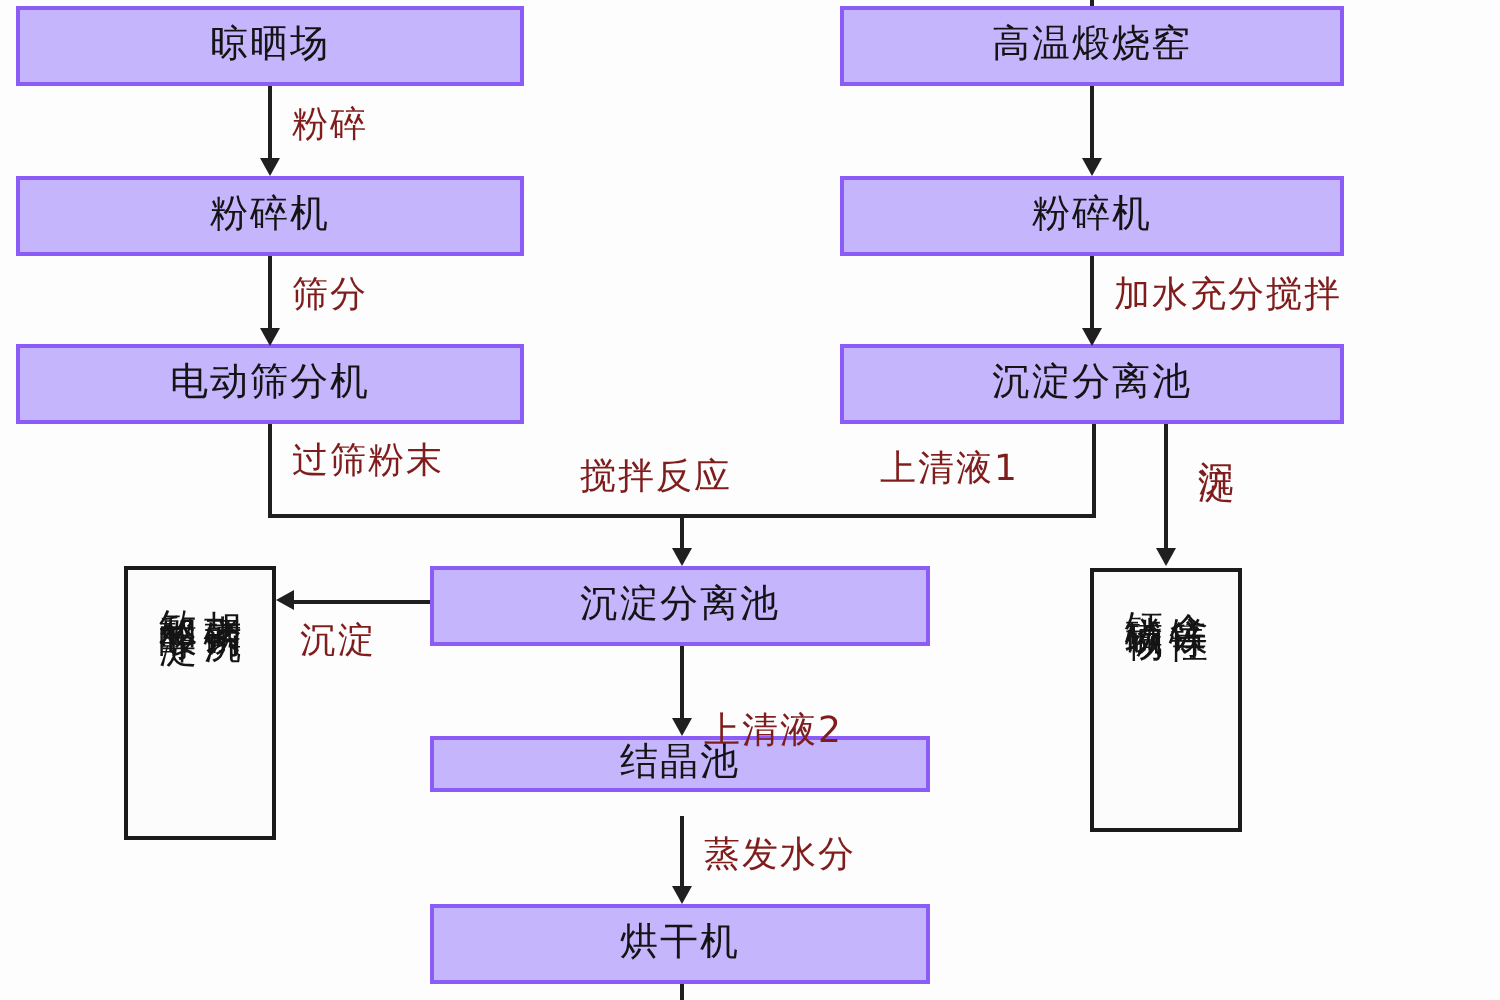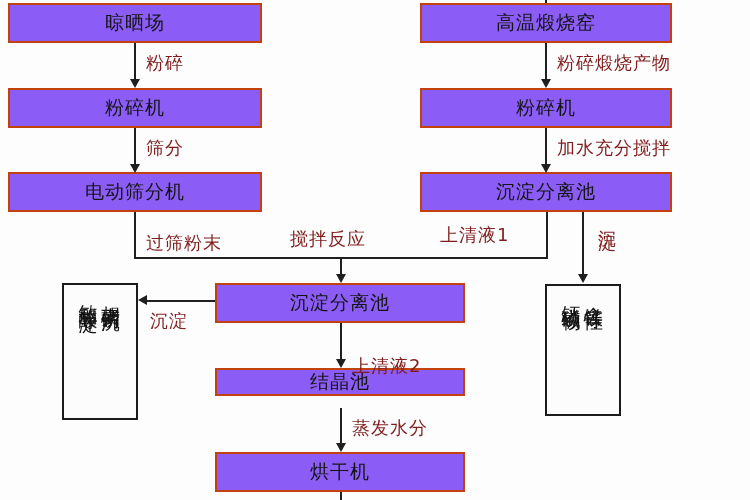--- a/index.html
+++ b/index.html
@@ -11,22 +11,22 @@
     position:relative;
     width:750px;height:500px;
     background:#fdfdfd;
     overflow:hidden;
   }
 
   
   .box{
     position:absolute;
     box-sizing:border-box;
-    border:2px solid #c2410c;
-    background:#8b5cf6;
+    border:2px solid #8b5cf6;
+    background:#c4b5fd;
     display:flex;
     align-items:center;
     justify-content:center;
     color:#141414;
     font-size:19px;
     letter-spacing:1px;
     line-height:1.05;
     white-space:nowrap;
   }
 
@@ -123,37 +123,36 @@
   <div class="vline" style="left:134px;top:43px;height:36px;"></div>
   <div class="arrow-down" style="left:130px;top:79px;"></div>
   <div class="elabel" style="left:146px;top:54px;">粉碎</div>
 
   <div class="vline" style="left:134px;top:128px;height:36px;"></div>
   <div class="arrow-down" style="left:130px;top:164px;"></div>
   <div class="elabel" style="left:146px;top:139px;">筛分</div>
 
   <div class="vline" style="left:545px;top:43px;height:36px;"></div>
   <div class="arrow-down" style="left:541px;top:79px;"></div>
-  <div class="elabel" style="left:557px;top:54px;">粉碎煅烧产物</div>
 
   <div class="vline" style="left:545px;top:128px;height:36px;"></div>
   <div class="arrow-down" style="left:541px;top:164px;"></div>
   <div class="elabel" style="left:557px;top:139px;">加水充分搅拌</div>
 
   <div class="vline" style="left:582px;top:212px;height:62px;"></div>
   <div class="arrow-down" style="left:578px;top:274px;"></div>
   <div class="elabel vert" style="left:598px;top:216px;">沉淀</div>
 
   <div class="vline" style="left:546px;top:212px;height:46px;"></div>
   <div class="hline" style="left:340px;top:257px;width:208px;"></div>
   <div class="elabel" style="left:440px;top:226px;">上清液1</div>
 
   <div class="vline" style="left:134px;top:212px;height:46px;"></div>
   <div class="hline" style="left:134px;top:257px;width:208px;"></div>
-  <div class="elabel" style="left:146px;top:222px;margin-top:12px;">过筛粉末</div>
+  <div class="elabel" style="left:146px;top:222px;">过筛粉末</div>
 
   <div class="vline" style="left:340px;top:257px;height:17px;"></div>
   <div class="arrow-down" style="left:336px;top:274px;"></div>
   <div class="elabel" style="left:290px;top:230px;">搅拌反应</div>
 
   <div class="hline" style="left:147px;top:300px;width:68px;"></div>
   <div class="arrow-left" style="left:138px;top:295px;"></div>
   <div class="elabel" style="left:150px;top:312px;">沉淀</div>
 
   <div class="vline" style="left:340px;top:323px;height:36px;"></div>

